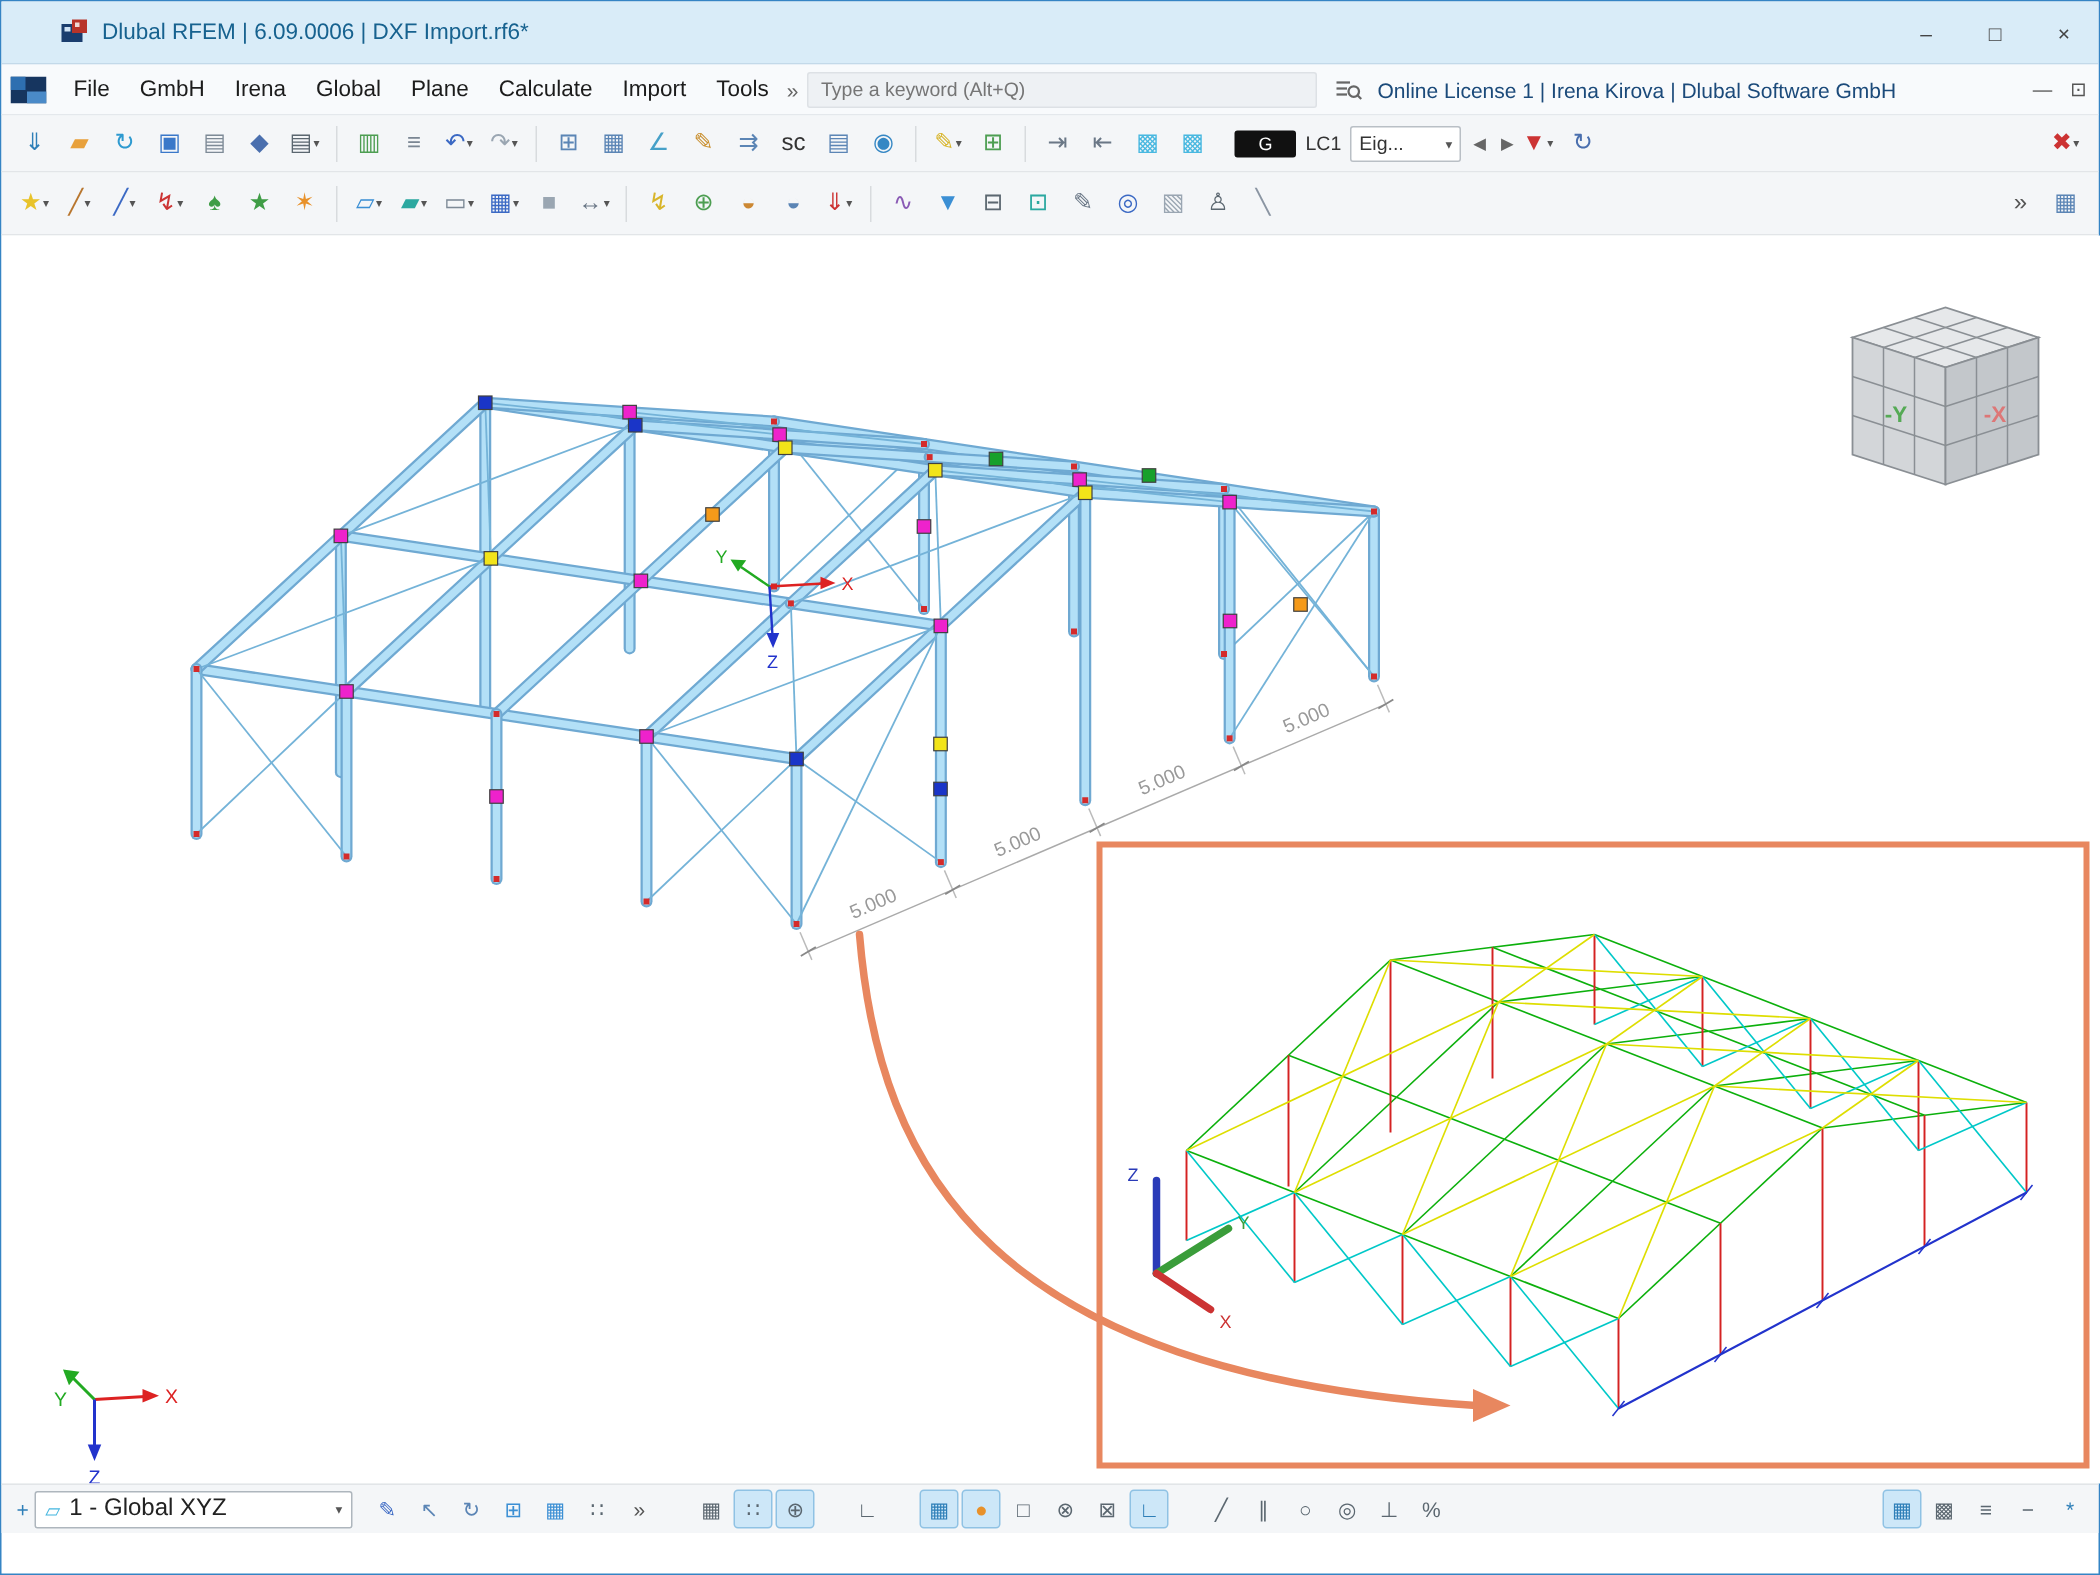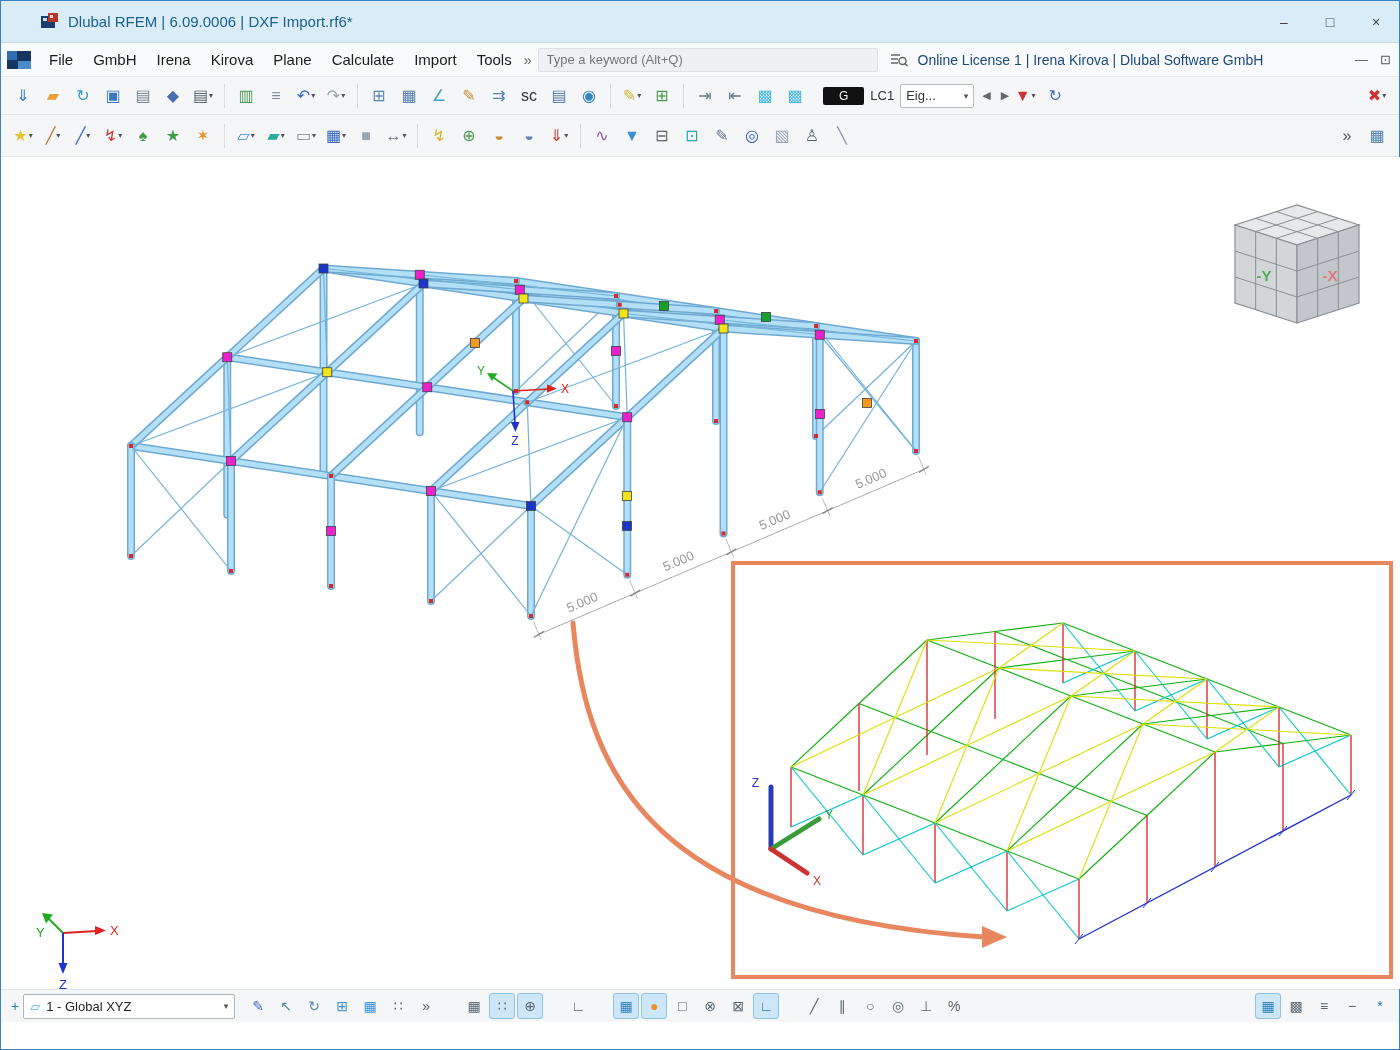--- a/index.html
+++ b/index.html
@@ -48,21 +48,21 @@
   
   .viewport{position:absolute;left:0;top:156px;width:1400px;height:832px;background:#ffffff;}
   .viewport svg{display:block;}
 
   
   .bottombar{position:absolute;left:0;top:988px;width:100%;height:33px;background:#f4f6f8;border-top:1px solid #e2e5e8;display:flex;align-items:center;box-sizing:border-box;padding:0 6px;}
   .bottombar .tb-btn{height:26px;min-width:26px;font-size:14px;}
   .cs-mini-icon{font-size:14px;color:#2e7fb8;margin:0 4px;}
   .cs-select{display:flex;align-items:center;width:212px;height:25px;background:#fff;border:1px solid #aeb6bd;border-radius:2px;margin-right:10px;padding:0 6px;box-sizing:border-box;gap:6px;}
   .cs-select .cs-glyph{color:#49b8e0;font-size:13px;}
-  .cs-select .cs-text{font-size:13px;color:#222;flex:1;}
+  .cs-select .cs-text{font-size:16px;color:#222;flex:1;}
   .cs-select .combo-arrow{font-size:9px;}
 
   
   .statusbar{position:absolute;left:0;top:1021px;width:100%;height:29px;background:#eef0f2;border-top:1px solid #d5d8db;display:flex;box-sizing:border-box;font-size:13px;color:#333;}
   .status-cell{display:flex;align-items:center;justify-content:center;border-right:1px solid #d8dbde;height:100%;box-sizing:border-box;}
   .status-cell.c1{width:488px;}
   .status-cell.c2{width:430px;}
   .status-cell.c3{width:130px;}
   .status-cell.c4{flex:1;border-right:none;}
 </style>
@@ -94,21 +94,21 @@
           <rect x="0" y="0" width="24" height="18" fill="#16355f"></rect>
           <rect x="0" y="0" width="10" height="9" fill="#2e6fb0"></rect>
           <rect x="11" y="10" width="13" height="8" fill="#4a8ac8"></rect>
         </svg>
     </span>
     <div class="menu-items">
 
     <button class="menu-item"><span>File</span></button>
         <button class="menu-item"><span>GmbH</span></button>
         <button class="menu-item"><span>Irena</span></button>
-        <button class="menu-item"><span>Kirova</span></button>
+        <button class="menu-item"><span>Global</span></button>
         <button class="menu-item"><span>Plane</span></button>
         <button class="menu-item"><span>Calculate</span></button>
         <button class="menu-item"><span>Import</span></button>
         <button class="menu-item"><span>Tools</span></button>
       </div>
     <span class="menu-overflow">»</span>
     <input class="search-box" type="text" placeholder="Type a keyword (Alt+Q)" style="">
     <span class="search-list-icon">
       <svg width="18" height="16">
           <line x1="1" y1="3" x2="10" y2="3" stroke="#666" stroke-width="1.5"></line>

